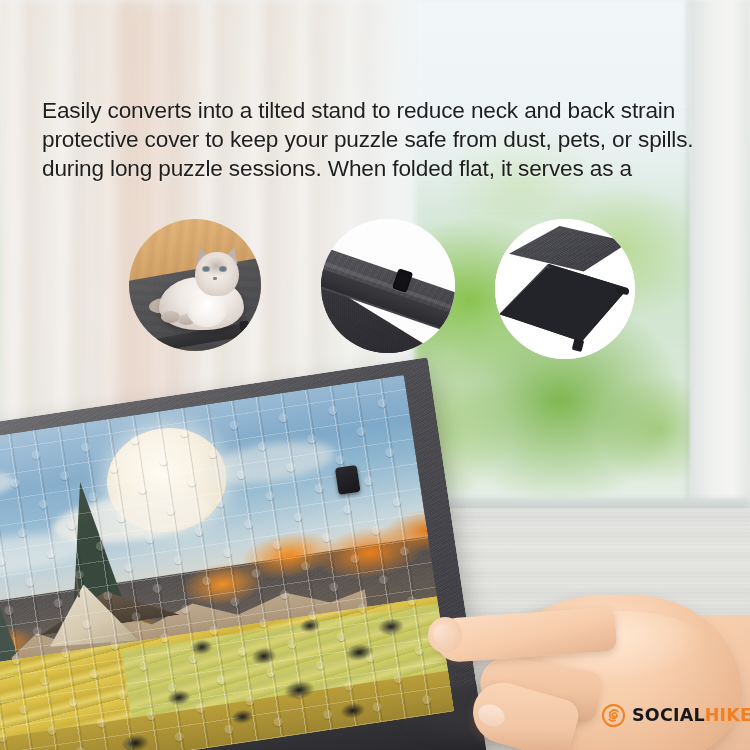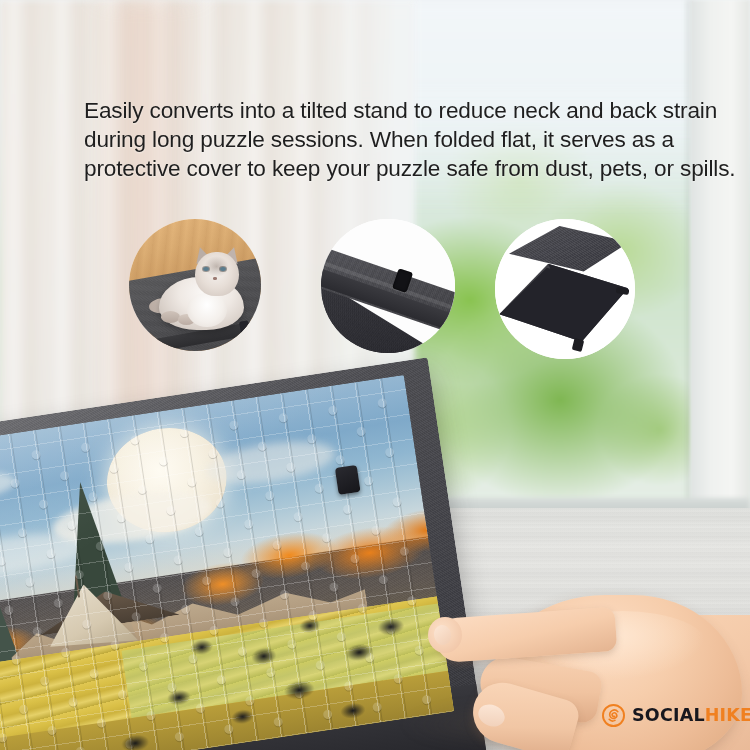--- a/index.html
+++ b/index.html
@@ -95,21 +95,21 @@
     font-family:"DejaVu Sans","Liberation Sans", sans-serif;
     text-shadow:0 1px 2px rgba(255,255,255,.55);
   }
   .subcopy{
     position:absolute; left:42px; top:96px; width:690px;
     font-size:22.6px; font-weight:400; color:#1f1f1f; line-height:1.285;
     font-family:"Liberation Sans", sans-serif;
     text-shadow:0 1px 2px rgba(255,255,255,.5);
     letter-spacing:-.15px;
   }
-  .subcopy .ln{ display:block; white-space:nowrap;margin-left:42px; }
+  .subcopy .ln{ display:block; white-space:nowrap; }
 
   
   .circ{
     position:absolute; border-radius:50%; overflow:hidden;
     background:#ffffff;
   }
   .c1{ left:129px; top:219px; width:132px; height:132px; }
   .c2{ left:321px; top:219px; width:134px; height:134px; }
   .c3{ left:495px; top:219px; width:140px; height:140px; }
 
@@ -504,22 +504,22 @@
   <div class="curtain-left"></div>
   <div class="curtain-tint"></div>
   <div class="frame-right-edge"></div>
   <div class="frame-right"></div>
   <div class="sill"></div>
   <div class="table"></div>
   <div class="table-shade"></div>
 
   <div class="subcopy">
     <span class="ln">Easily converts into a tilted stand to reduce neck and back strain</span>
+    <span class="ln">protective cover to keep your puzzle safe from dust, pets, or spills.</span>
     <span class="ln">during long puzzle sessions. When folded flat, it serves as a</span>
-    <span class="ln">protective cover to keep your puzzle safe from dust, pets, or spills.</span>
   </div>
 
   <div class="circ c1">
     <div class="c1-wood"></div>
     <div class="c1-wood-b"></div>
     <div class="c1-felt"></div>
     <div class="c1-felt-edge"></div>
     <div class="c1-tab"></div>
     <div class="cat-tail"></div>
     <div class="cat-body"></div>

